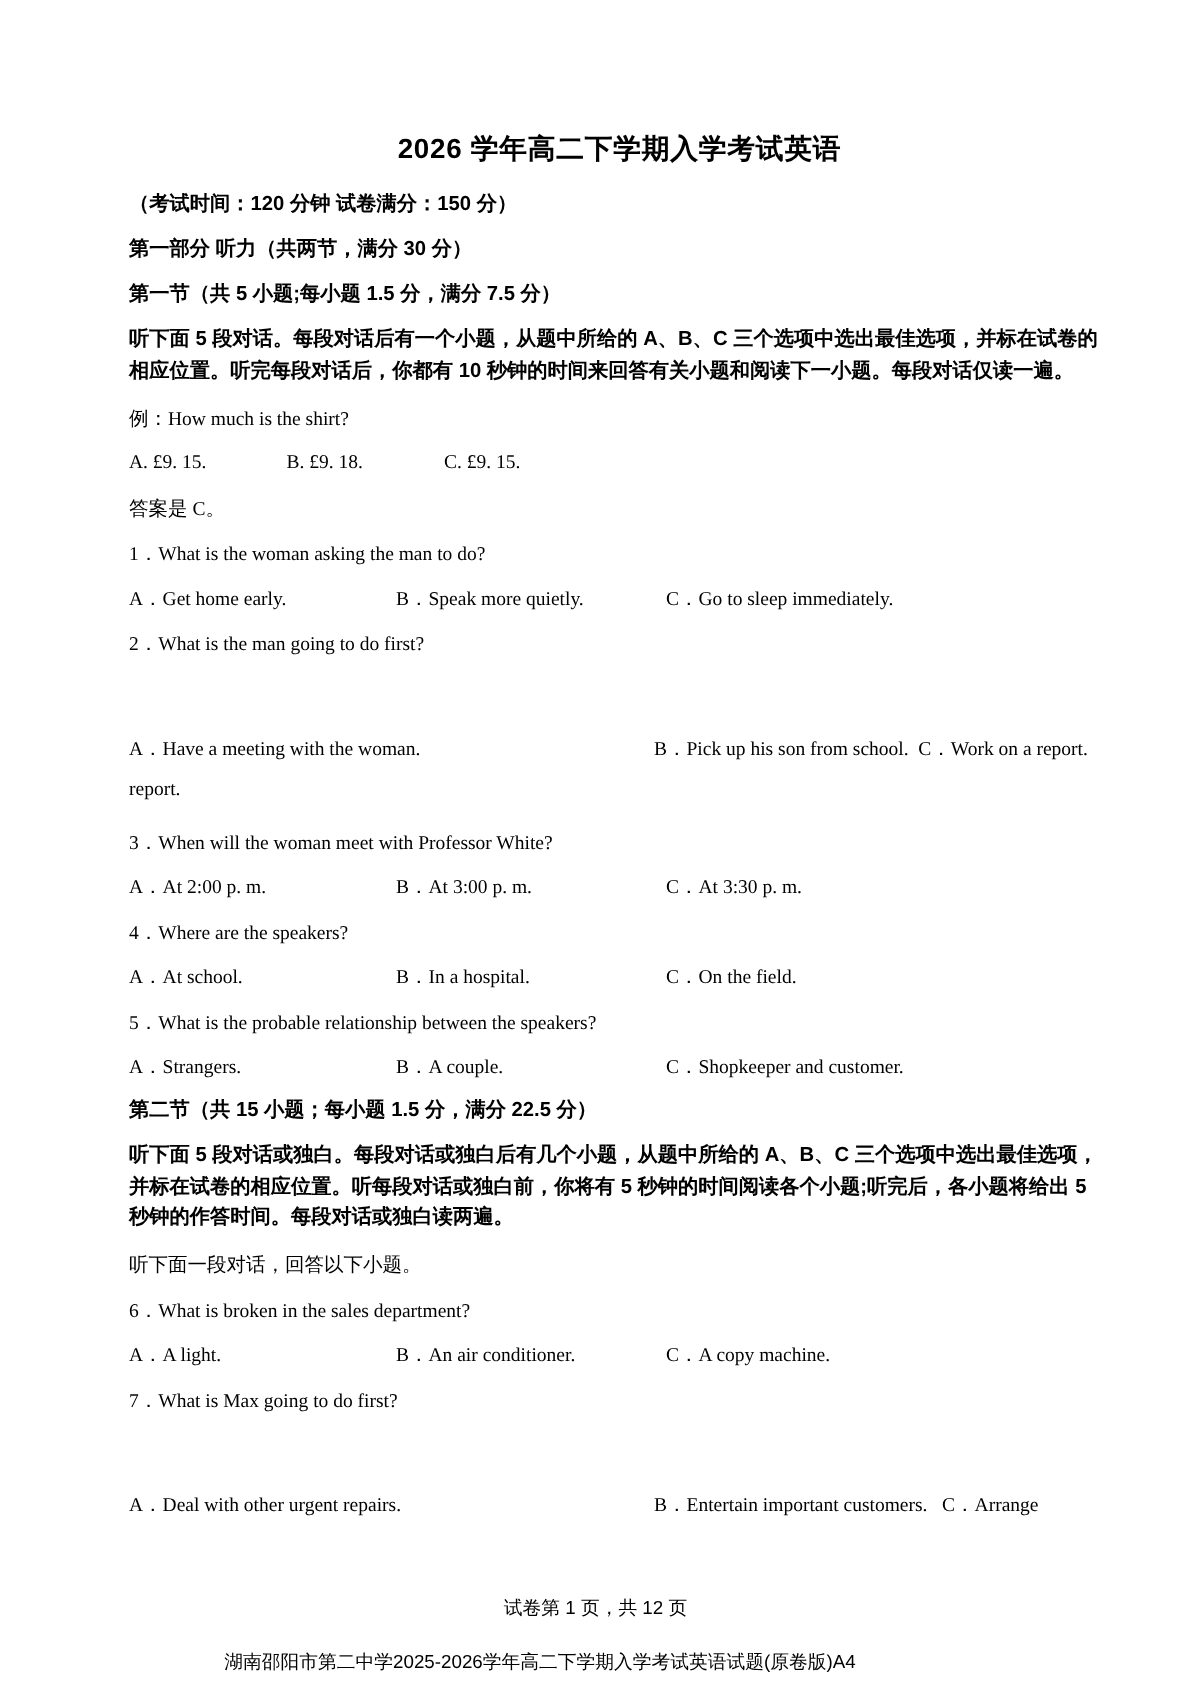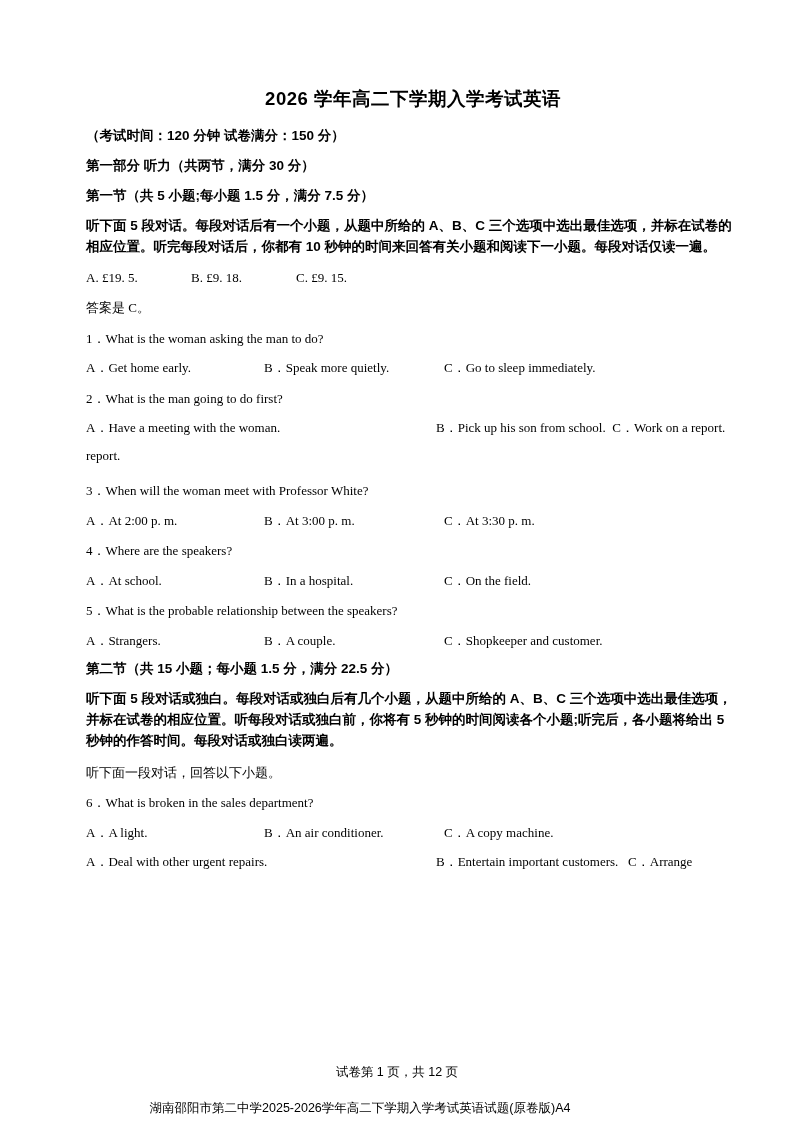--- a/index.html
+++ b/index.html
@@ -63,21 +63,21 @@
   .opt-row .c2 { display: inline-block; width: 180px; }
   .opt-row .c3 { display: inline-block; }
   .example-row .c1 { display: inline-block; width: 105px; }
   .example-row .c2 { display: inline-block; width: 105px; }
   .wrap-row {
     font-size: 13px;
     margin: 10px 0 0 0;
     line-height: 1.5;
   }
   .wrap-row .left { display: inline-block; width: 350px; }
-  .wrap-row .mid { display: inline-block; }
+  .wrap-row .mid { display: inline-block; margin-top: 40px; }
   .cont {
     font-size: 13px;
     margin: 8px 0 16px 0;
     line-height: 1.5;
   }
   .footer-page {
     position: absolute;
     left: 0;
     bottom: 42px;
     width: 794px;
@@ -104,23 +104,24 @@
   <h1 class="doc-title">2026 学年高二下学期入学考试英语</h1>
 
   <div class="doc-subtitle">（考试时间：120 分钟  试卷满分：150 分）</div>
 
   <div class="h-bold">第一部分 听力（共两节，满分 30 分）</div>
 
   <div class="h-bold block">第一节（共 5 小题;每小题 1.5 分，满分 7.5 分）</div>
 
   <div class="h-bold block">听下面 5 段对话。每段对话后有一个小题，从题中所给的 A、B、C 三个选项中选出最佳选项，并标在试卷的相应位置。听完每段对话后，你都有 10 秒钟的时间来回答有关小题和阅读下一小题。每段对话仅读一遍。</div>
 
+  <div class="plain">例：How much is the shirt?</div>
 
   <div class="opt-row example-row">
-    <span class="c1">A. £19. 5.</span><span class="c2">B. £9. 18.</span><span class="c3">C. £9. 15.</span>
+    <span class="c1">A. £9. 15.</span><span class="c2">B. £9. 18.</span><span class="c3">C. £9. 15.</span>
   </div>
 
   <div class="plain">答案是 C。</div>
 
   <div class="plain">1．What is the woman asking the man to do?</div>
   <div class="opt-row">
     <span class="c1">A．Get home early.</span><span class="c2">B．Speak more quietly.</span><span class="c3">C．Go to sleep immediately.</span>
   </div>
 
   <div class="plain">2．What is the man going to do first?</div>
@@ -148,20 +149,21 @@
 
   <div class="h-bold block">听下面 5 段对话或独白。每段对话或独白后有几个小题，从题中所给的 A、B、C 三个选项中选出最佳选项，并标在试卷的相应位置。听每段对话或独白前，你将有 5 秒钟的时间阅读各个小题;听完后，各小题将给出 5 秒钟的作答时间。每段对话或独白读两遍。</div>
 
   <div class="plain">听下面一段对话，回答以下小题。</div>
 
   <div class="plain">6．What is broken in the sales department?</div>
   <div class="opt-row">
     <span class="c1">A．A light.</span><span class="c2">B．An air conditioner.</span><span class="c3">C．A copy machine.</span>
   </div>
 
+  <div class="plain">7．What is Max going to do first?</div>
   <div class="wrap-row">
     <span class="left">A．Deal with other urgent repairs.</span><span class="mid">B．Entertain important customers.</span>&nbsp;&nbsp;&nbsp;<span class="mid">C．Arrange</span>
   </div>
 
 </div>
 
 <div class="footer-page">试卷第 1 页，共 12 页</div>
 <div class="footer-watermark">湖南邵阳市第二中学2025-2026学年高二下学期入学考试英语试题(原卷版)A4</div>
 
 </body></html>

